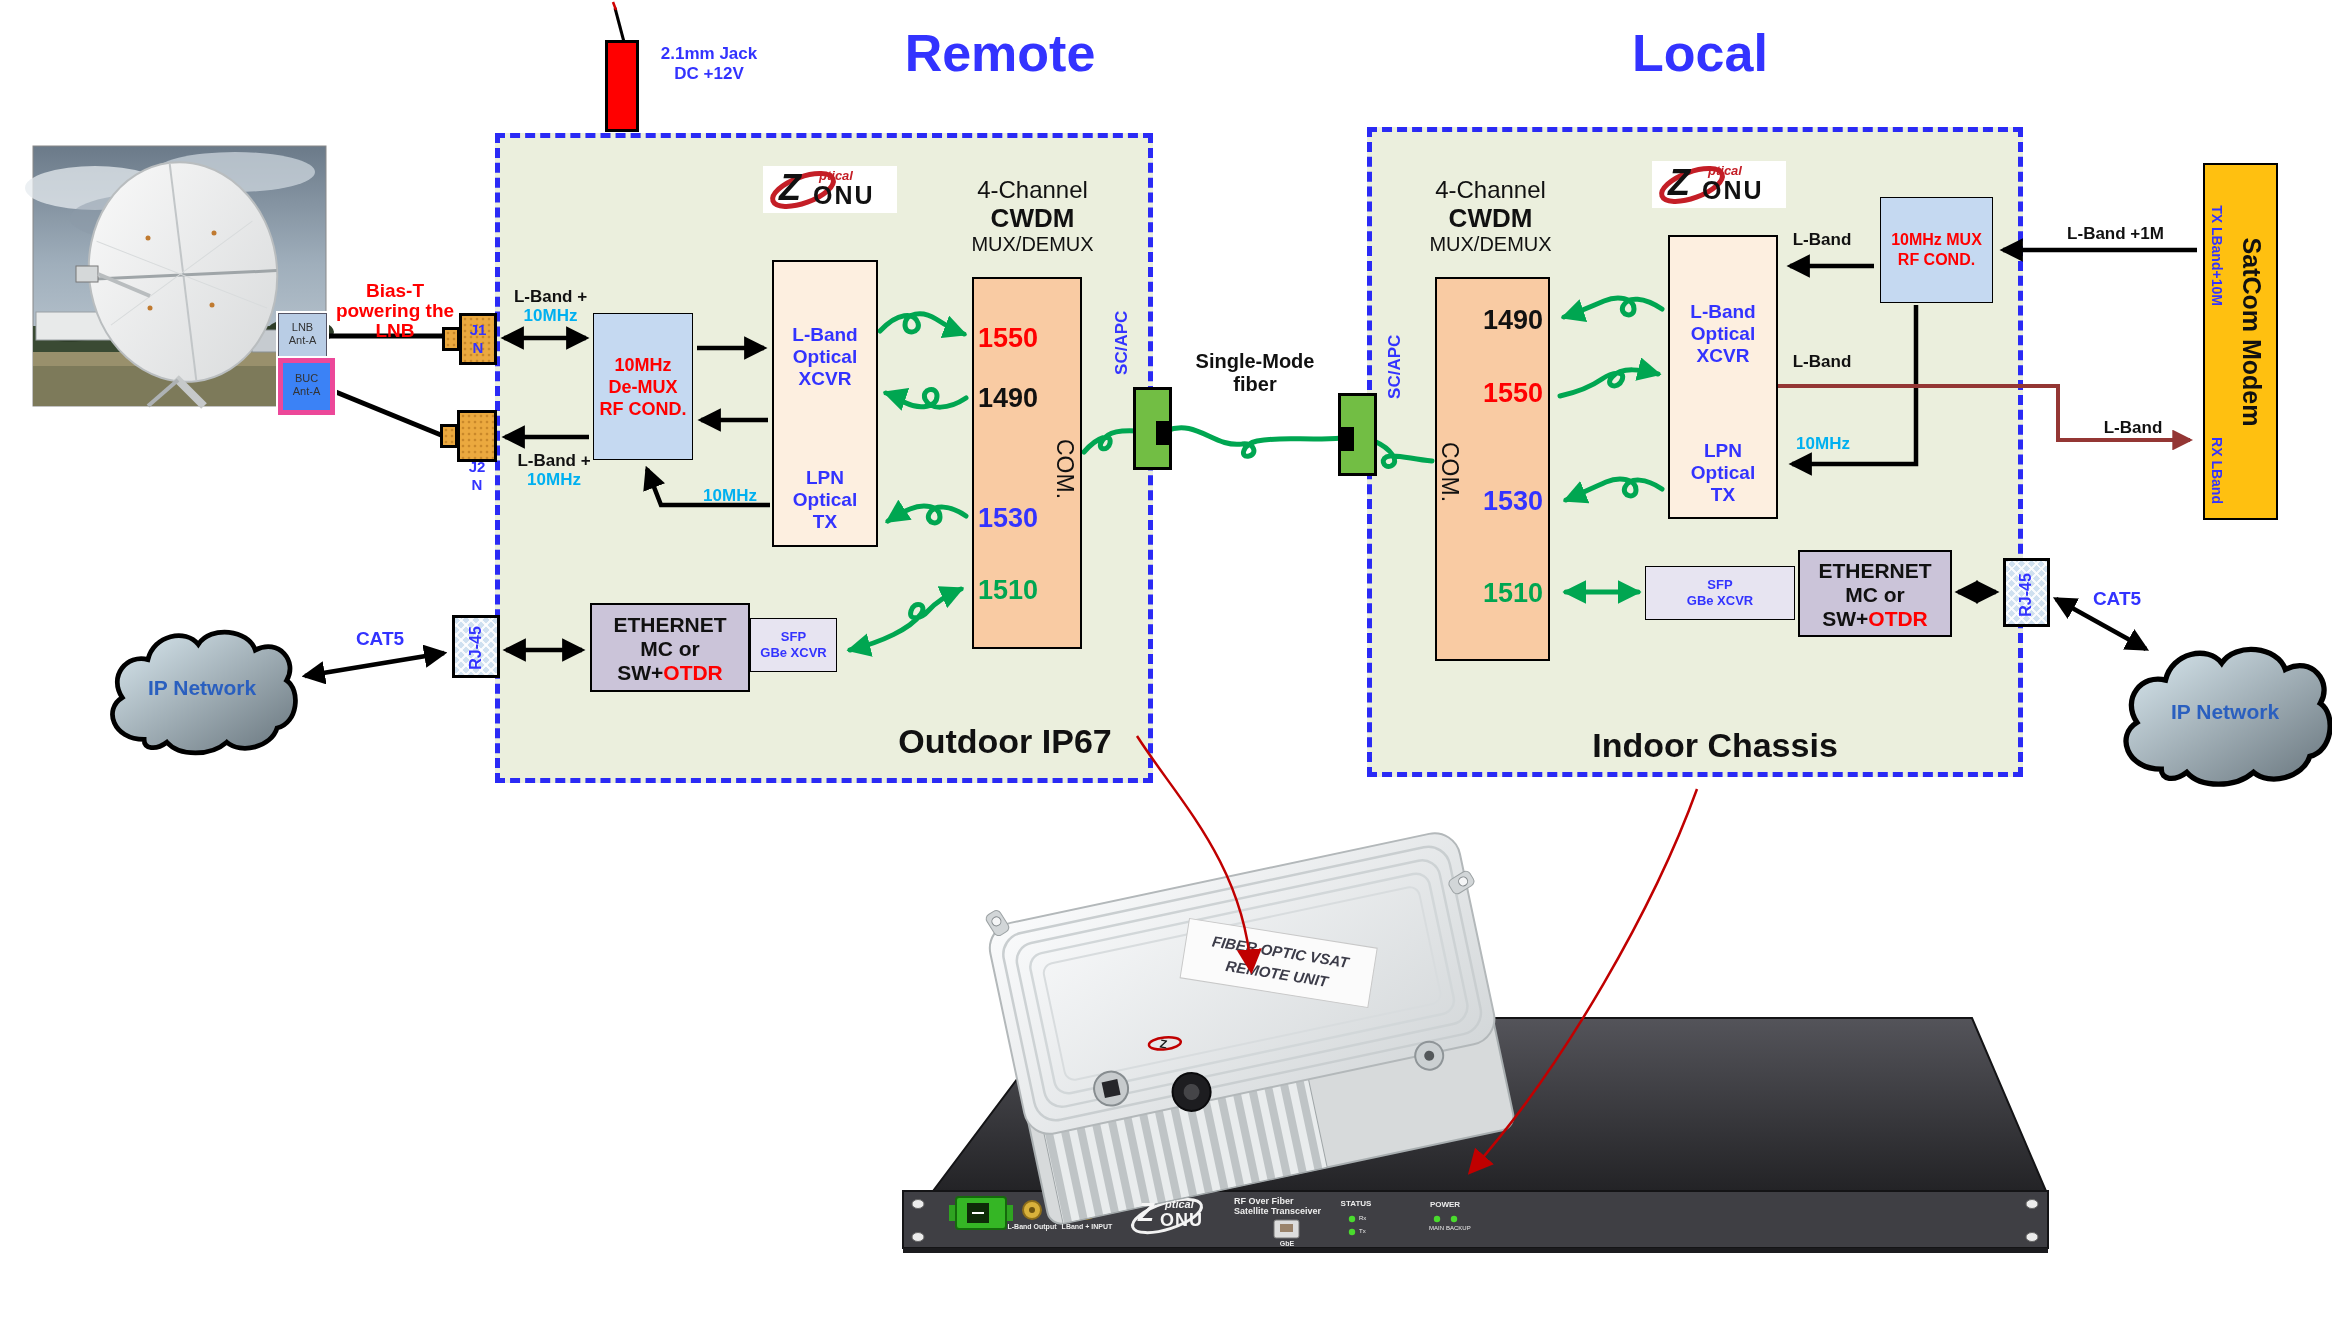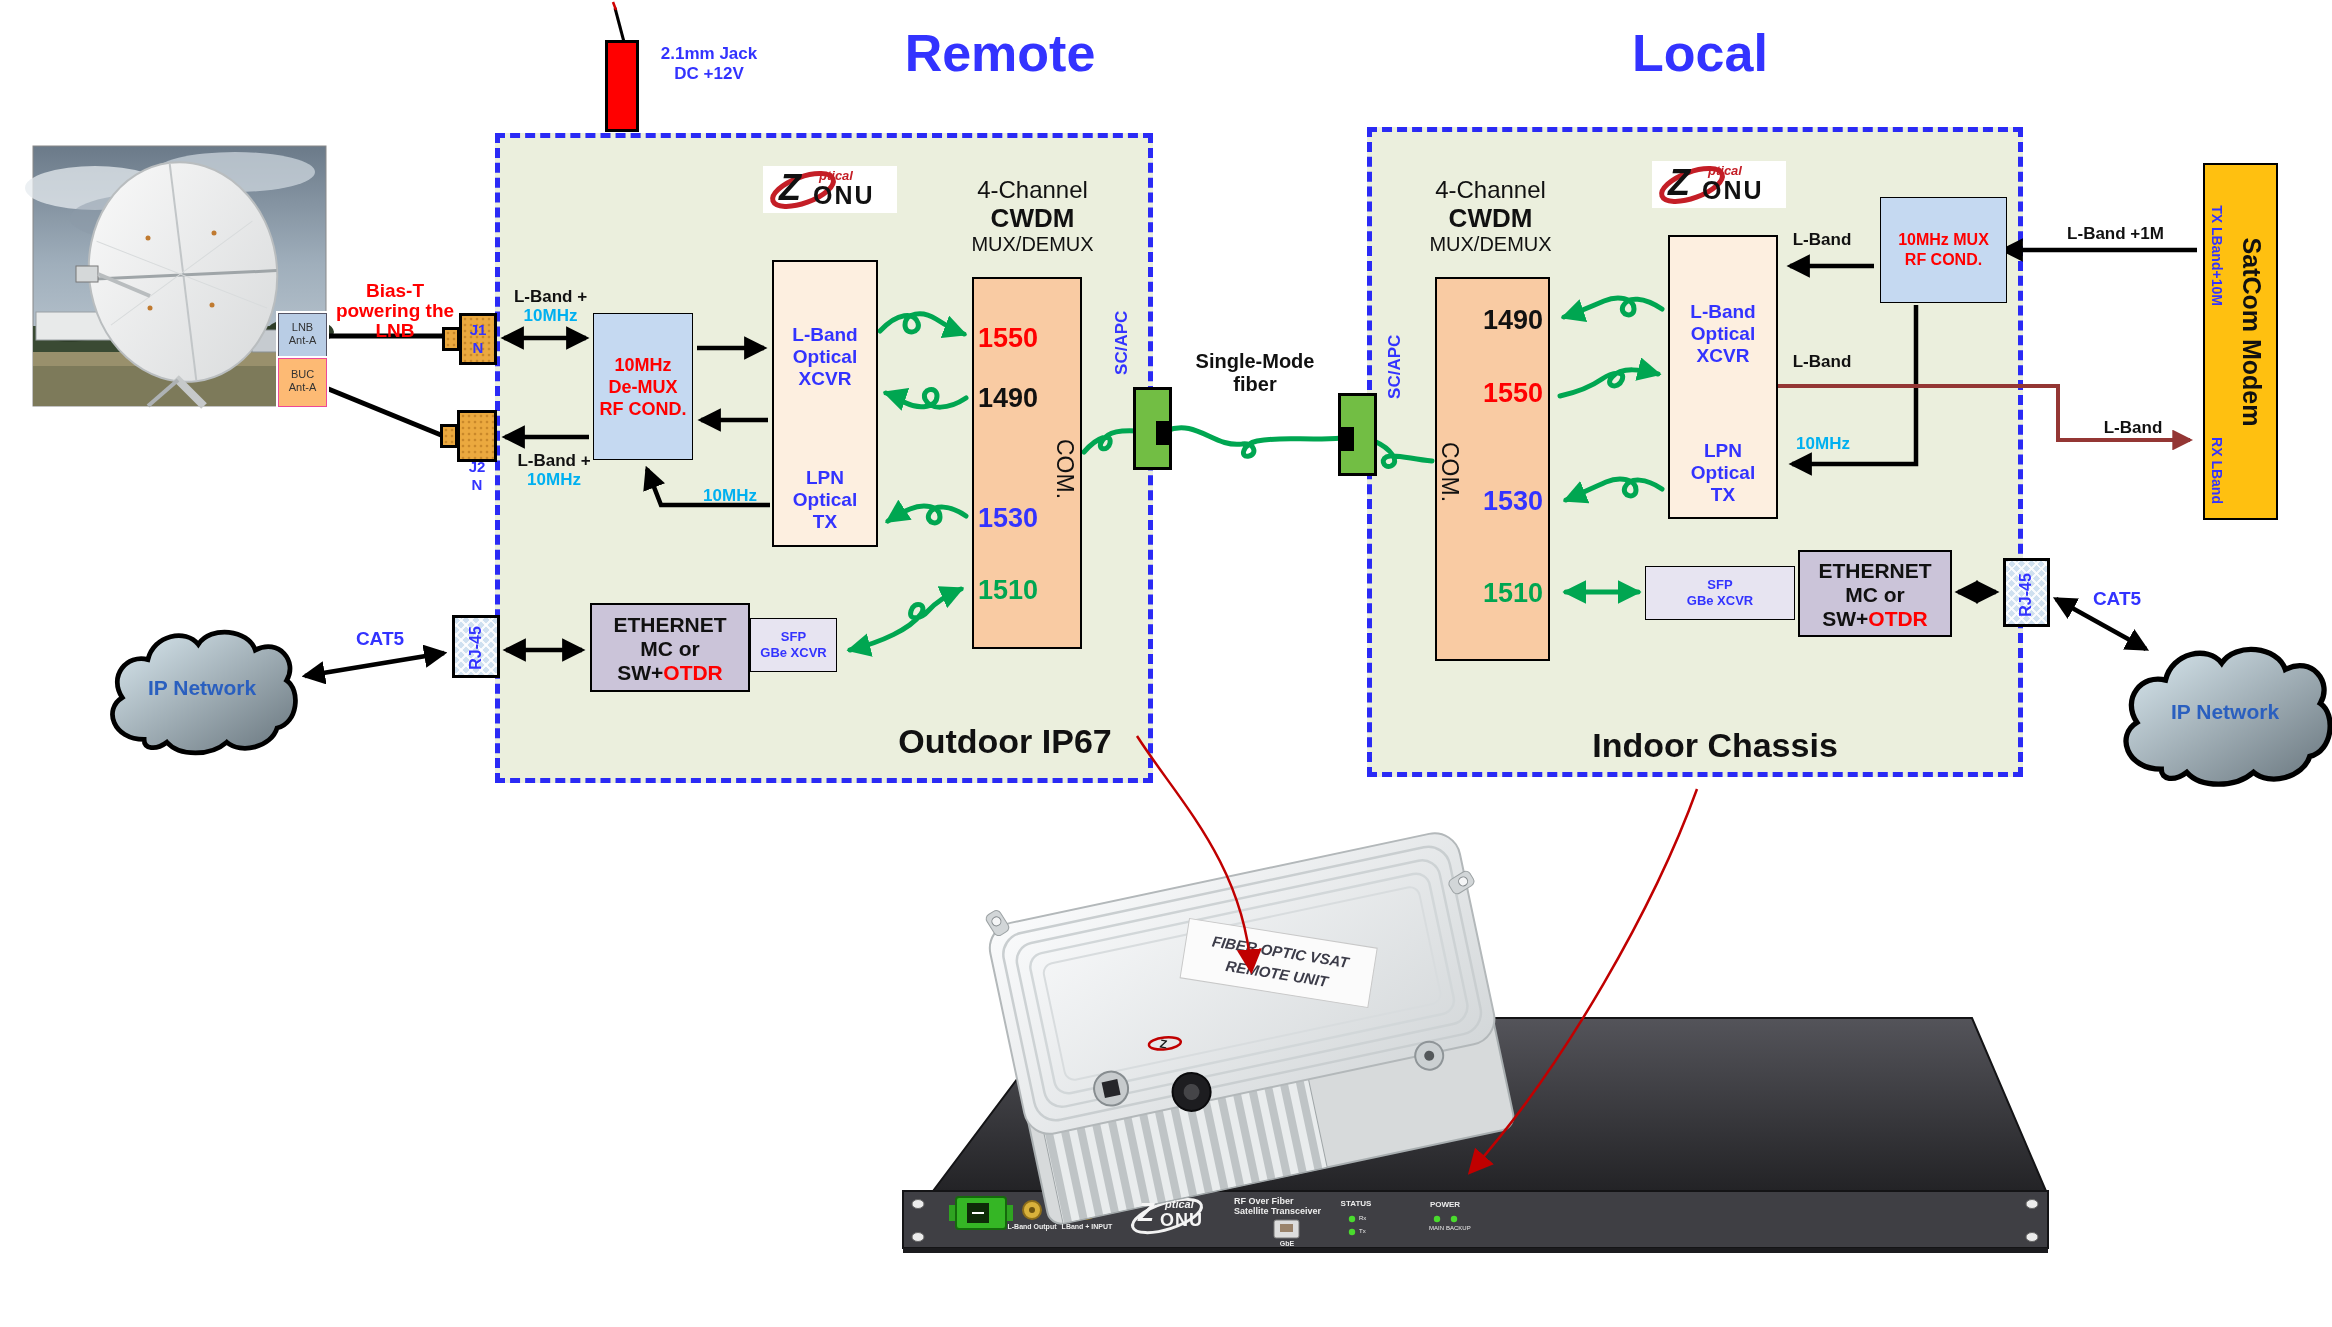--- a/index.html
+++ b/index.html
@@ -309,21 +309,21 @@
       <div>Optical</div>
       <div>XCVR</div>
     </div>
     <div class="ctr b blue" style="position:absolute;left:0;top:203px;width:100%;font-size:19px;line-height:22px;">
       <div>LPN</div>
       <div>Optical</div>
       <div>TX</div>
     </div>
   </div>
 
-  <div class="blk" style="left:1880px;top:197px;width:127px;height:106px;background:#C5D9F1;border-width:1.5px;">
+  <div class="blk" style="left:1880px;top:197px;width:113px;height:106px;background:#C5D9F1;border-width:1.5px;">
     <div class="ctr b red" style="position:absolute;left:0;top:32px;width:100%;font-size:16px;line-height:20px;">
       <div>10MHz MUX</div>
       <div>RF COND.</div>
     </div>
   </div>
 
   <div class="blk" style="left:1645px;top:566px;width:150px;height:54px;background:#E7E4F1;border-width:1.5px;">
     <div class="ctr b blue" style="position:absolute;left:0;top:10px;width:100%;font-size:13px;line-height:16px;">
       <div>SFP</div>
       <div>GBe XCVR</div>
@@ -378,21 +378,21 @@
     <div>powering the</div>
     <div>LNB</div>
   </div>
 
   <div class="lbl" style="left:278px;top:313px;width:47px;height:44px;background:#B9CDE5;border:1px solid #556;box-shadow:0 0 0 2px #fff;z-index:4;">
     <div class="ctr" style="position:relative;top:7px;font-size:11px;line-height:13px;color:#333;">
       <div>LNB</div>
       <div>Ant-A</div>
     </div>
   </div>
-  <div class="lbl" style="left:278px;top:358px;width:47px;height:47px;background:#fdba74;border:1px solid #ec4899;box-shadow:0 0 0 2px #fff;z-index:4;">
+  <div class="lbl" style="left:278px;top:358px;width:47px;height:47px;background:#3b82f6;border:5px solid #ec4899;box-shadow:0 0 0 2px #fff;z-index:4;">
     <div class="ctr" style="position:relative;top:9px;font-size:11px;line-height:13px;color:#333;">
       <div>BUC</div>
       <div>Ant-A</div>
     </div>
   </div>
 
   <div class="lbl ctr b" style="left:498px;top:287px;width:105px;font-size:17px;line-height:19px;">
     <div style="color:#111;">L-Band +</div>
     <div class="cyan">10MHz</div>
   </div>

